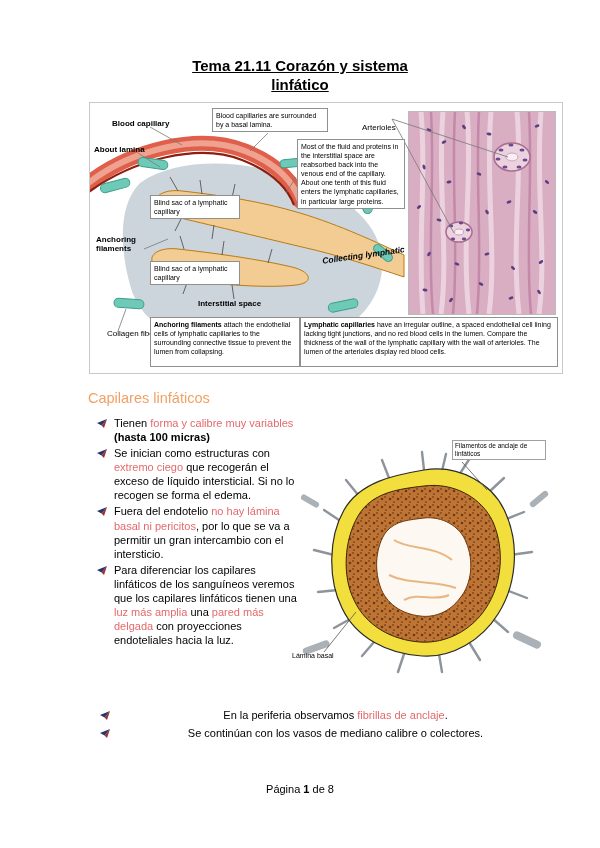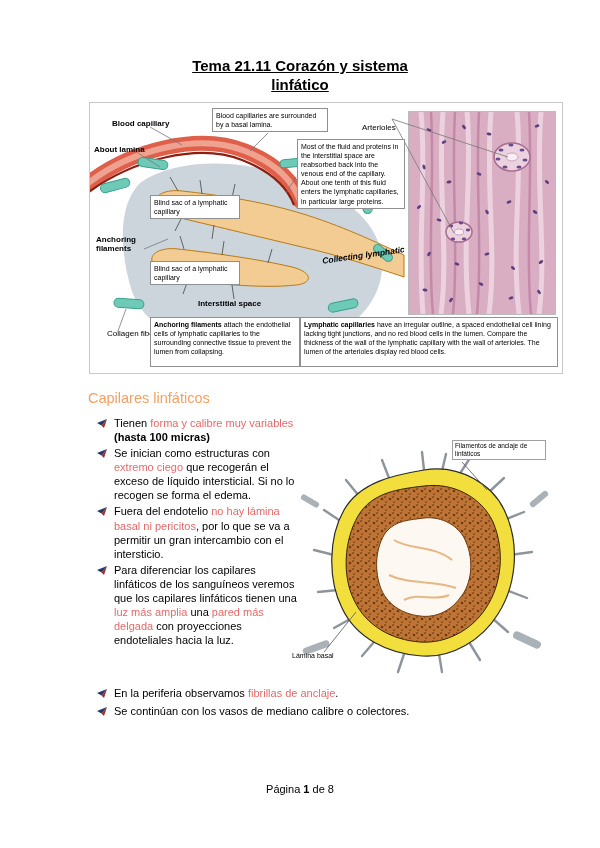--- a/index.html
+++ b/index.html
@@ -223,21 +223,21 @@
     </li>
     <li>
       <span class="blt"><svg width="11" height="10" viewBox="0 0 11 10">
             <polygon class="dart-a" points="0,4 10,0 4.5,6.5"></polygon>
             <polygon class="dart-b" points="4.5,6.5 10,0 7,9"></polygon>
           </svg></span>
       <span class="btxt"><span>Para diferenciar los capilares linfáticos de los sanguíneos veremos que los capilares linfáticos tienen una </span><span class="hl">luz más amplia</span><span> una </span><span class="hl">pared más delgada</span><span> con proyecciones endoteliales hacia la luz.</span></span>
     </li>
   </ul>
 
-  <ul class="blist" style="left:97px;top:686px;width:460px;">
+  <ul class="blist" style="left:97px;top:708px;width:460px;text-align:center;">
     <li>
       <span class="blt"><svg width="11" height="10" viewBox="0 0 11 10">
             <polygon class="dart-a" points="0,4 10,0 4.5,6.5"></polygon>
             <polygon class="dart-b" points="4.5,6.5 10,0 7,9"></polygon>
           </svg></span>
       <span class="btxt"><span>En la periferia observamos </span><span class="hl">fibrillas de anclaje</span><span>.</span></span>
     </li>
     <li>
       <span class="blt"><svg width="11" height="10" viewBox="0 0 11 10">
             <polygon class="dart-a" points="0,4 10,0 4.5,6.5"></polygon>

